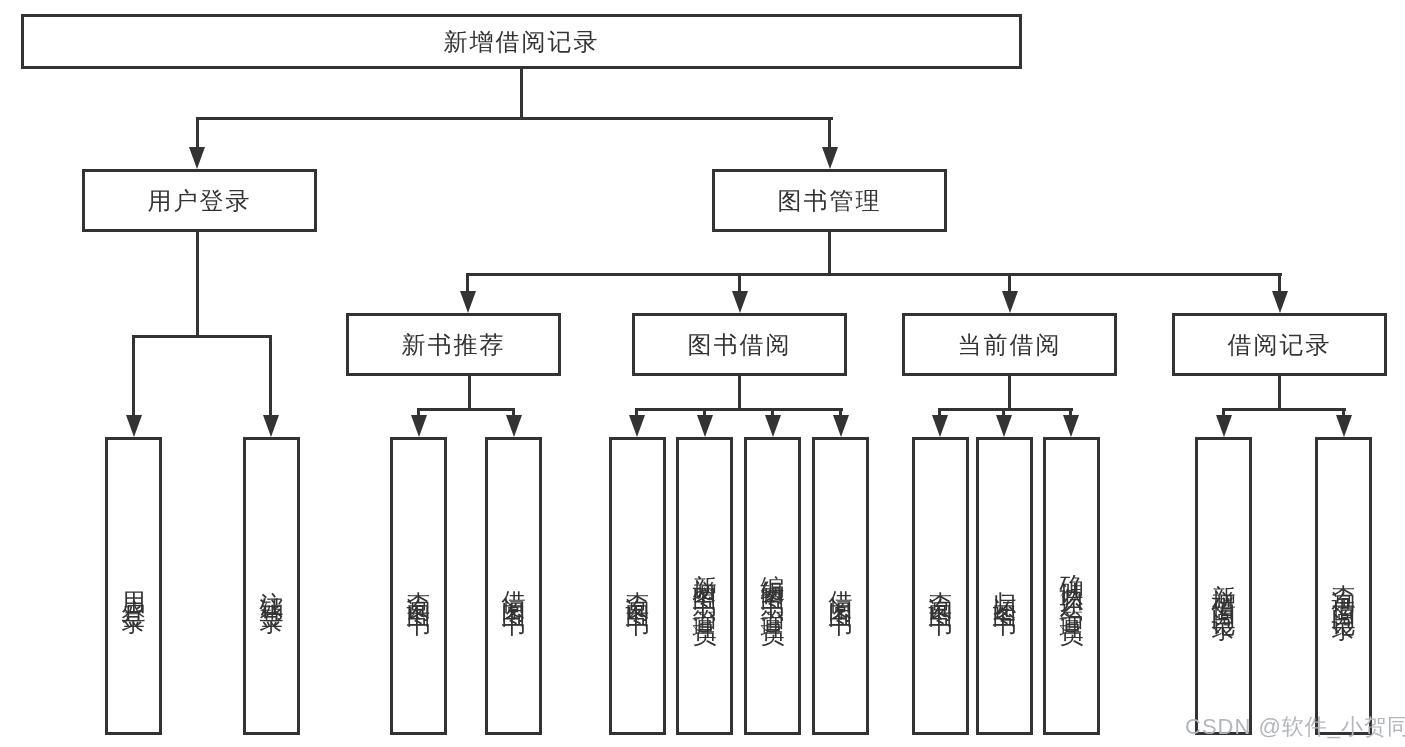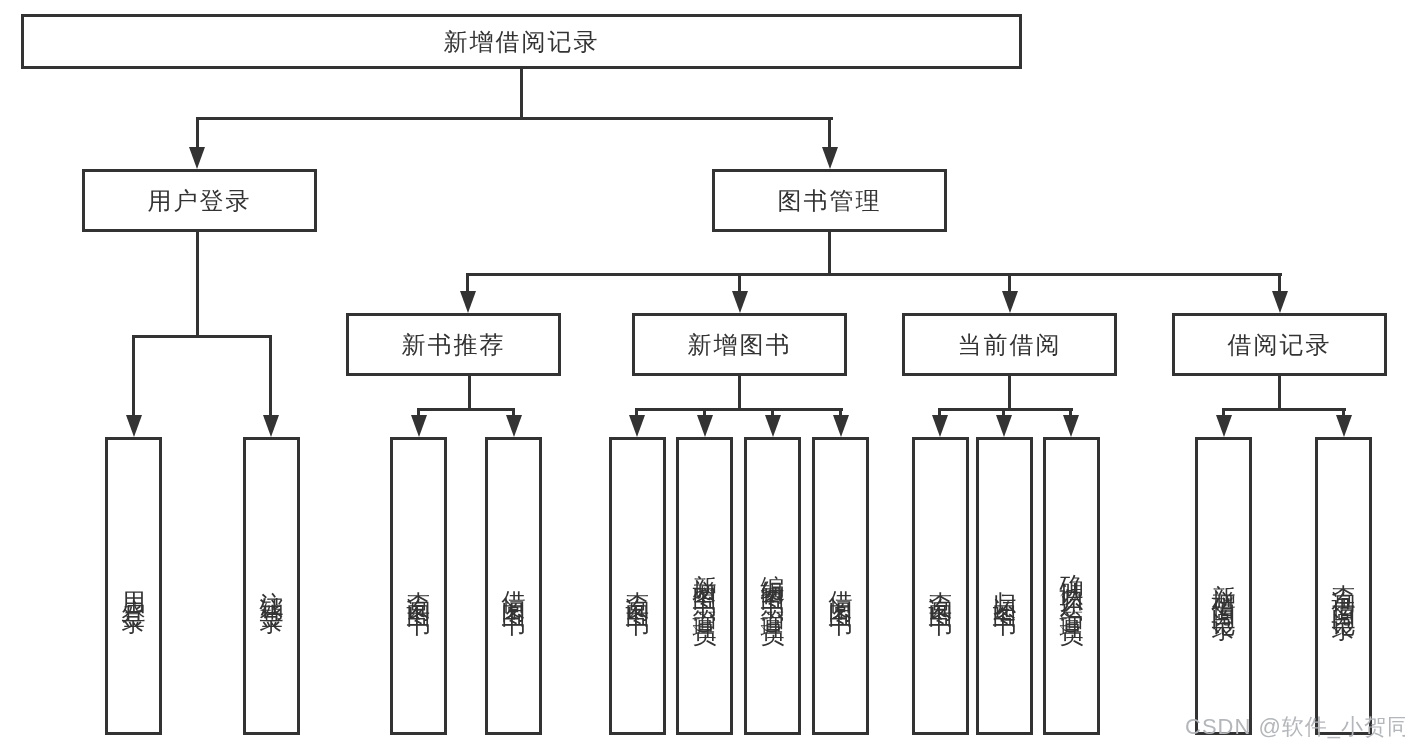--- a/index.html
+++ b/index.html
@@ -87,21 +87,21 @@
   <div class="arrow" style="left:732px; top:291px;"></div>
   <div class="vline" style="left:1008px; top:273px; height:20px;"></div>
   <div class="arrow" style="left:1002px; top:291px;"></div>
   <div class="vline" style="left:1278px; top:273px; height:20px;"></div>
   <div class="arrow" style="left:1272px; top:291px;"></div>
 
   <div class="box h-box" style="left:346px; top:313px; width:215px; height:63px;">
     <span>新书推荐</span>
   </div>
   <div class="box h-box" style="left:632px; top:313px; width:215px; height:63px;">
-    <span>新增图书</span>
+    <span>图书借阅</span>
   </div>
   <div class="box h-box" style="left:1172px; top:313px; width:215px; height:63px;">
     <span>借阅记录</span>
   </div>
   <div class="box h-box" style="left:902px; top:313px; width:215px; height:63px;">
     <span>当前借阅</span>
   </div>
 
   <div class="vline" style="left:468px; top:376px; height:35px;"></div>
   <div class="hline" style="left:417px; top:408px; width:98px;"></div>

